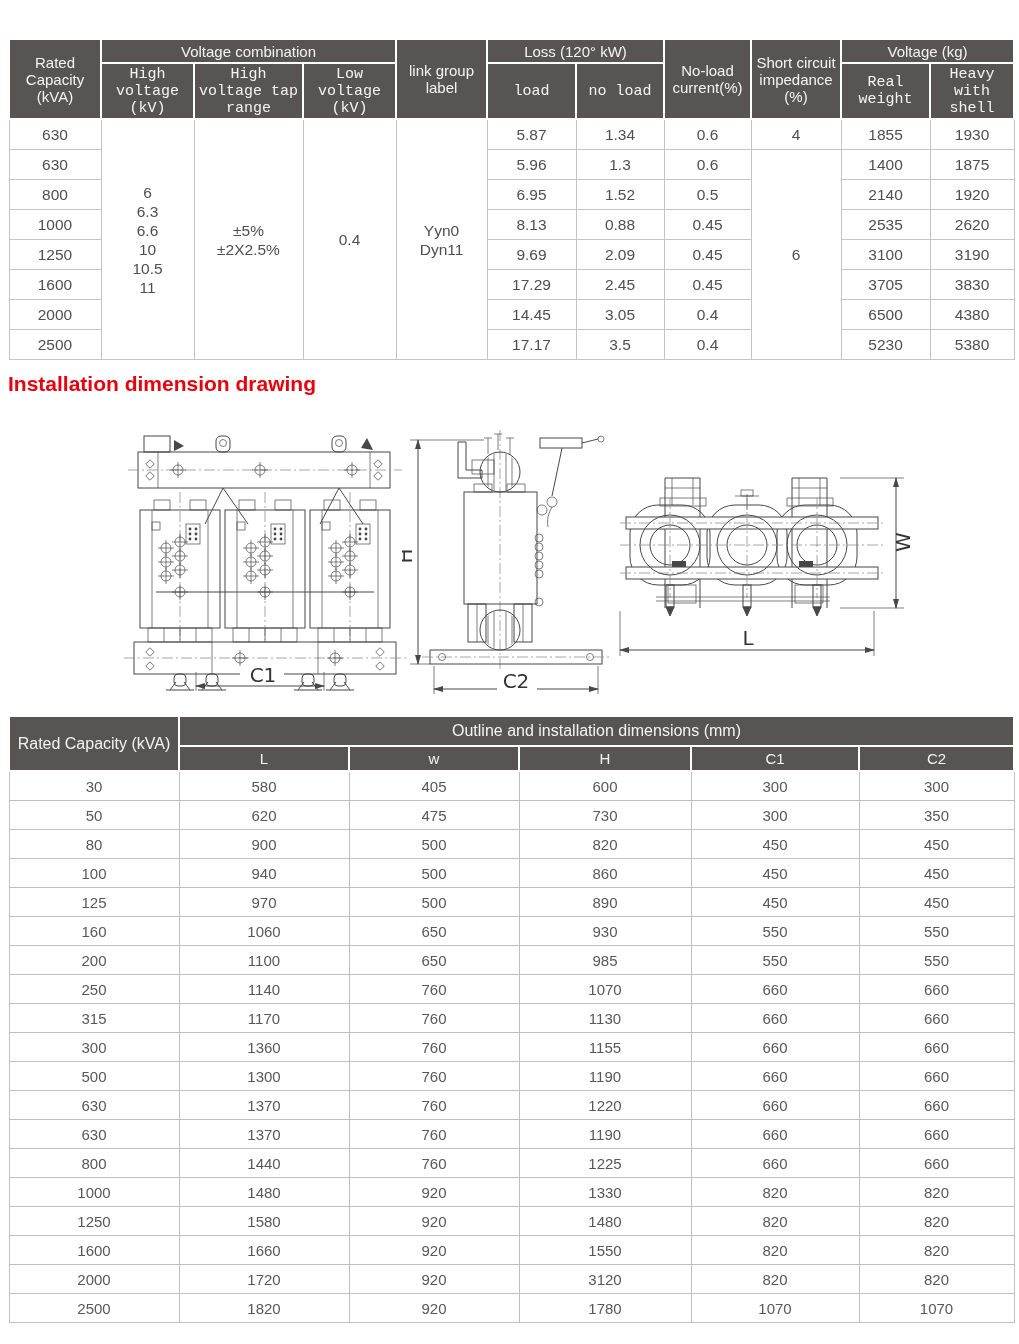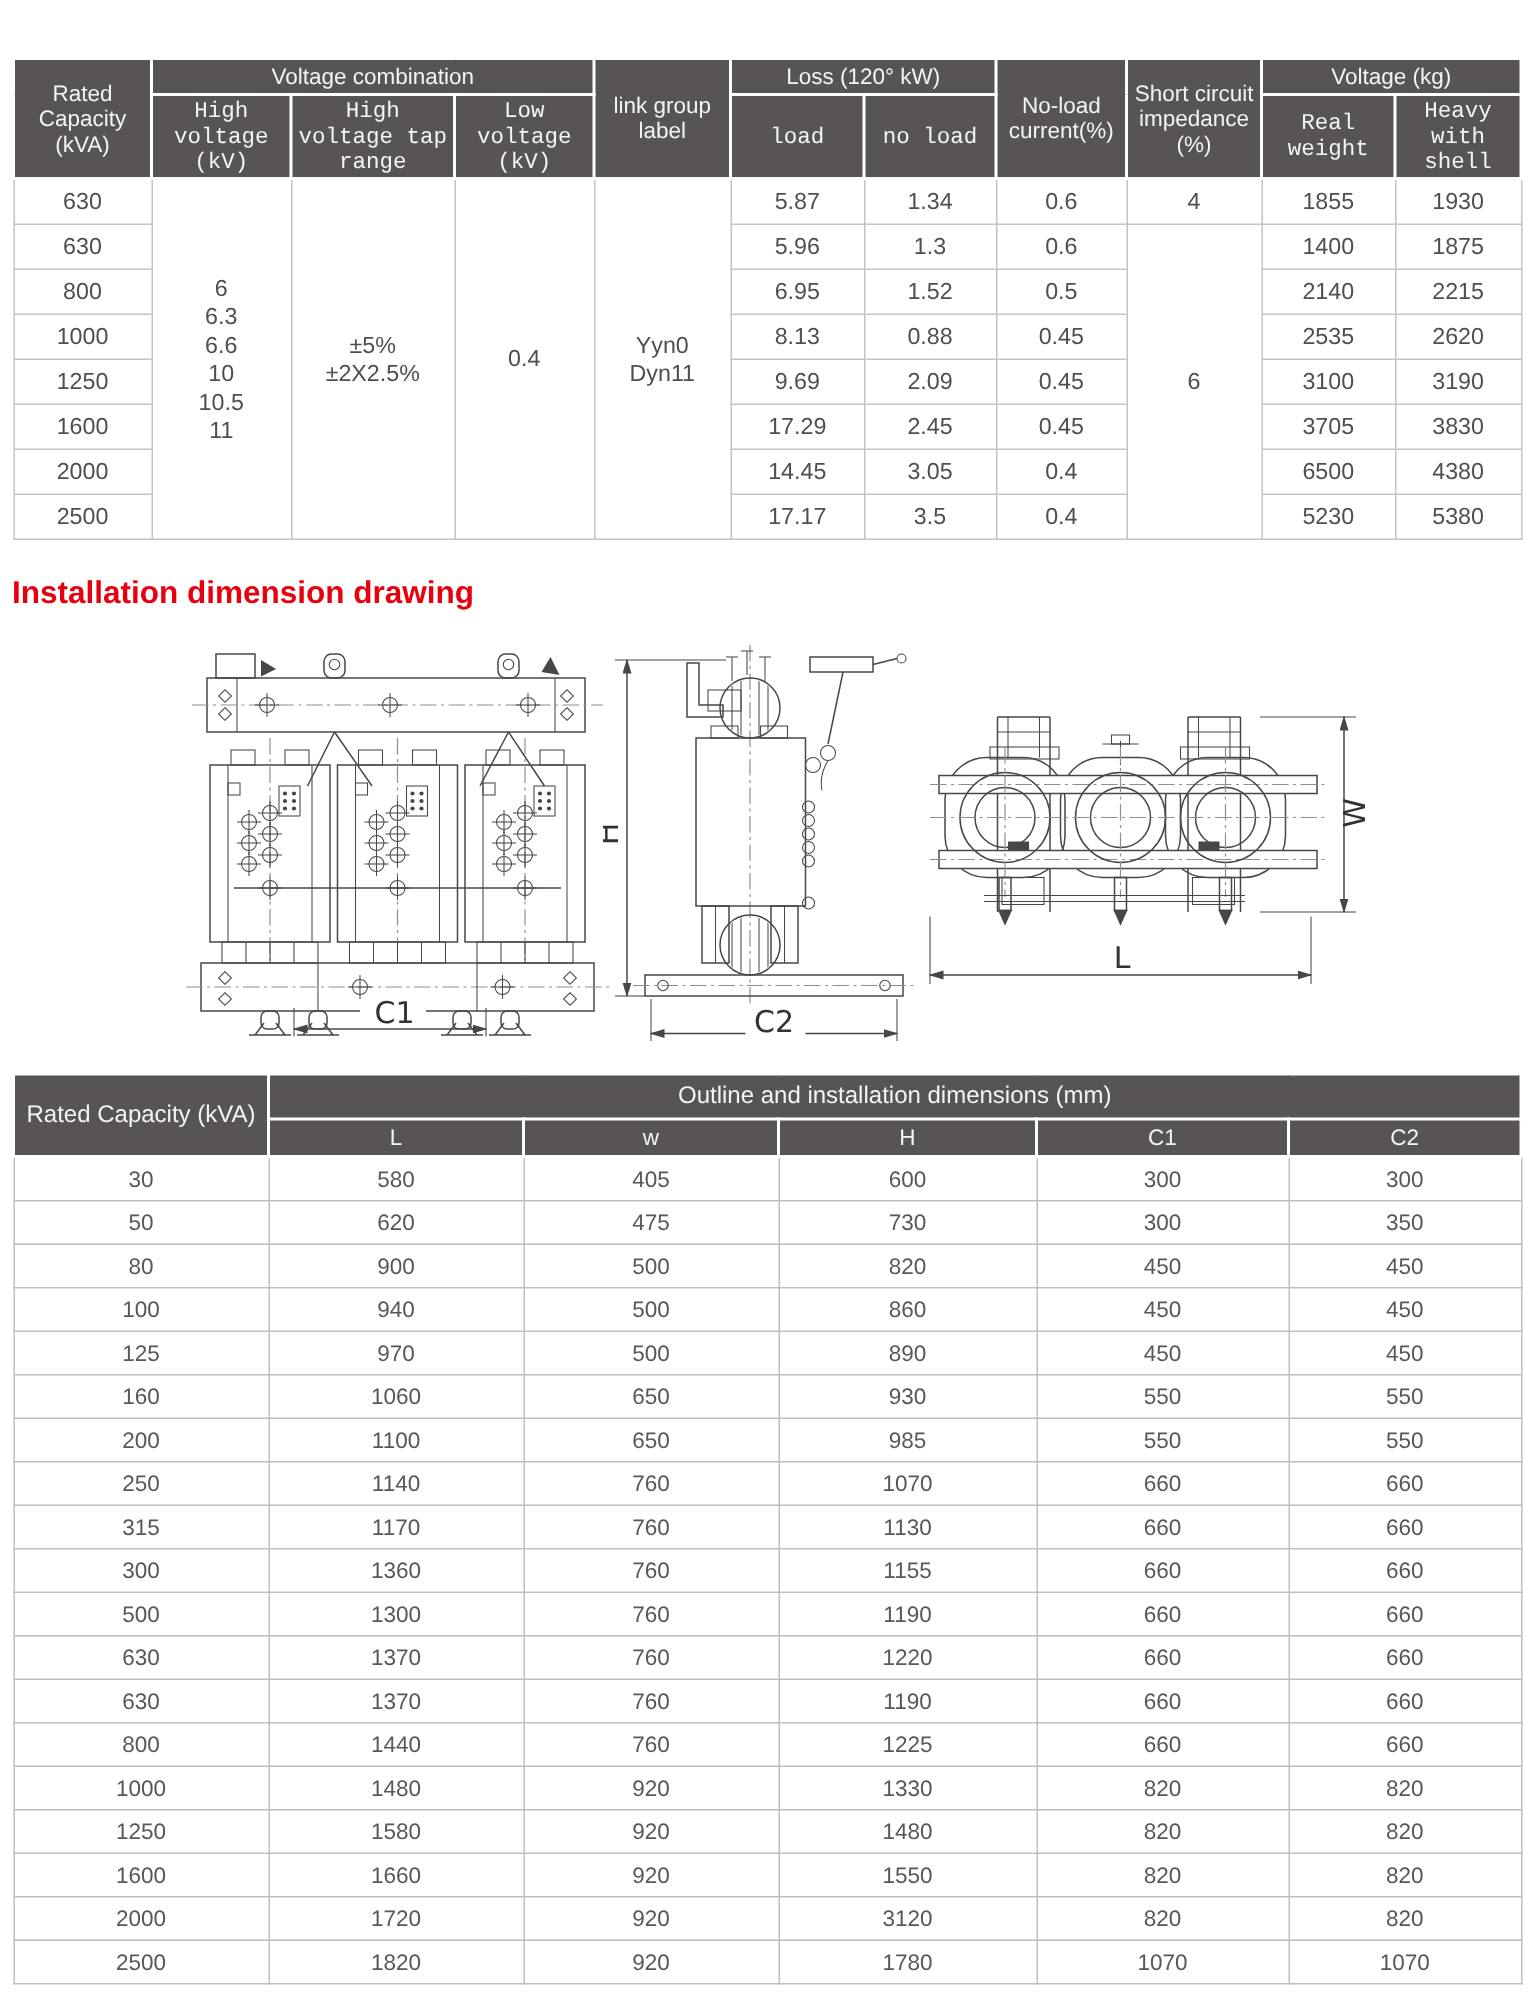--- a/index.html
+++ b/index.html
@@ -15,21 +15,21 @@
 
   
   .spec{position:absolute;left:8px;top:38px;width:1005px;}
   .spec th{font-size:15px;line-height:17px;}
   .spec td{font-size:15.5px;height:29px;}
   .spec .hr1 th{height:22px;}
   .spec .hr2 th{height:54px;font-family:Liberation Mono, monospace;}
   .pre{white-space:pre-line;line-height:19px;}
 
   
-  .sec-title{position:absolute;left:8px;top:384px;margin:0;color:#e8000d;
+  .sec-title{position:absolute;left:8px;top:372px;margin:0;color:#e8000d;
              font-size:21px;font-weight:bold;letter-spacing:0;}
 
   
   .draw{position:absolute;}
   .ln{stroke:#474747;stroke-width:1;fill:none;}
   .lt{stroke:#474747;stroke-width:0.7;fill:none;}
   .fw{fill:#fff;stroke:#474747;stroke-width:1;}
   .fd{fill:#474747;stroke:none;}
   .cl{stroke:#8f8f8f;stroke-width:0.8;fill:none;stroke-dasharray:11 3 2 3;}
   .dim{stroke:#474747;stroke-width:1;fill:none;}
@@ -111,21 +111,21 @@
         <td rowspan="7">6</td>
         <td>1400</td>
         <td>1875</td>
       </tr>
       <tr>
         <td>800</td>
         <td>6.95</td>
         <td>1.52</td>
         <td>0.5</td>
         <td>2140</td>
-        <td>2215</td>
+        <td>1920</td>
       </tr>
       <tr>
         <td>1000</td>
         <td>8.13</td>
         <td>0.88</td>
         <td>0.45</td>
         <td>2535</td>
         <td>2620</td>
       </tr>
       <tr>

